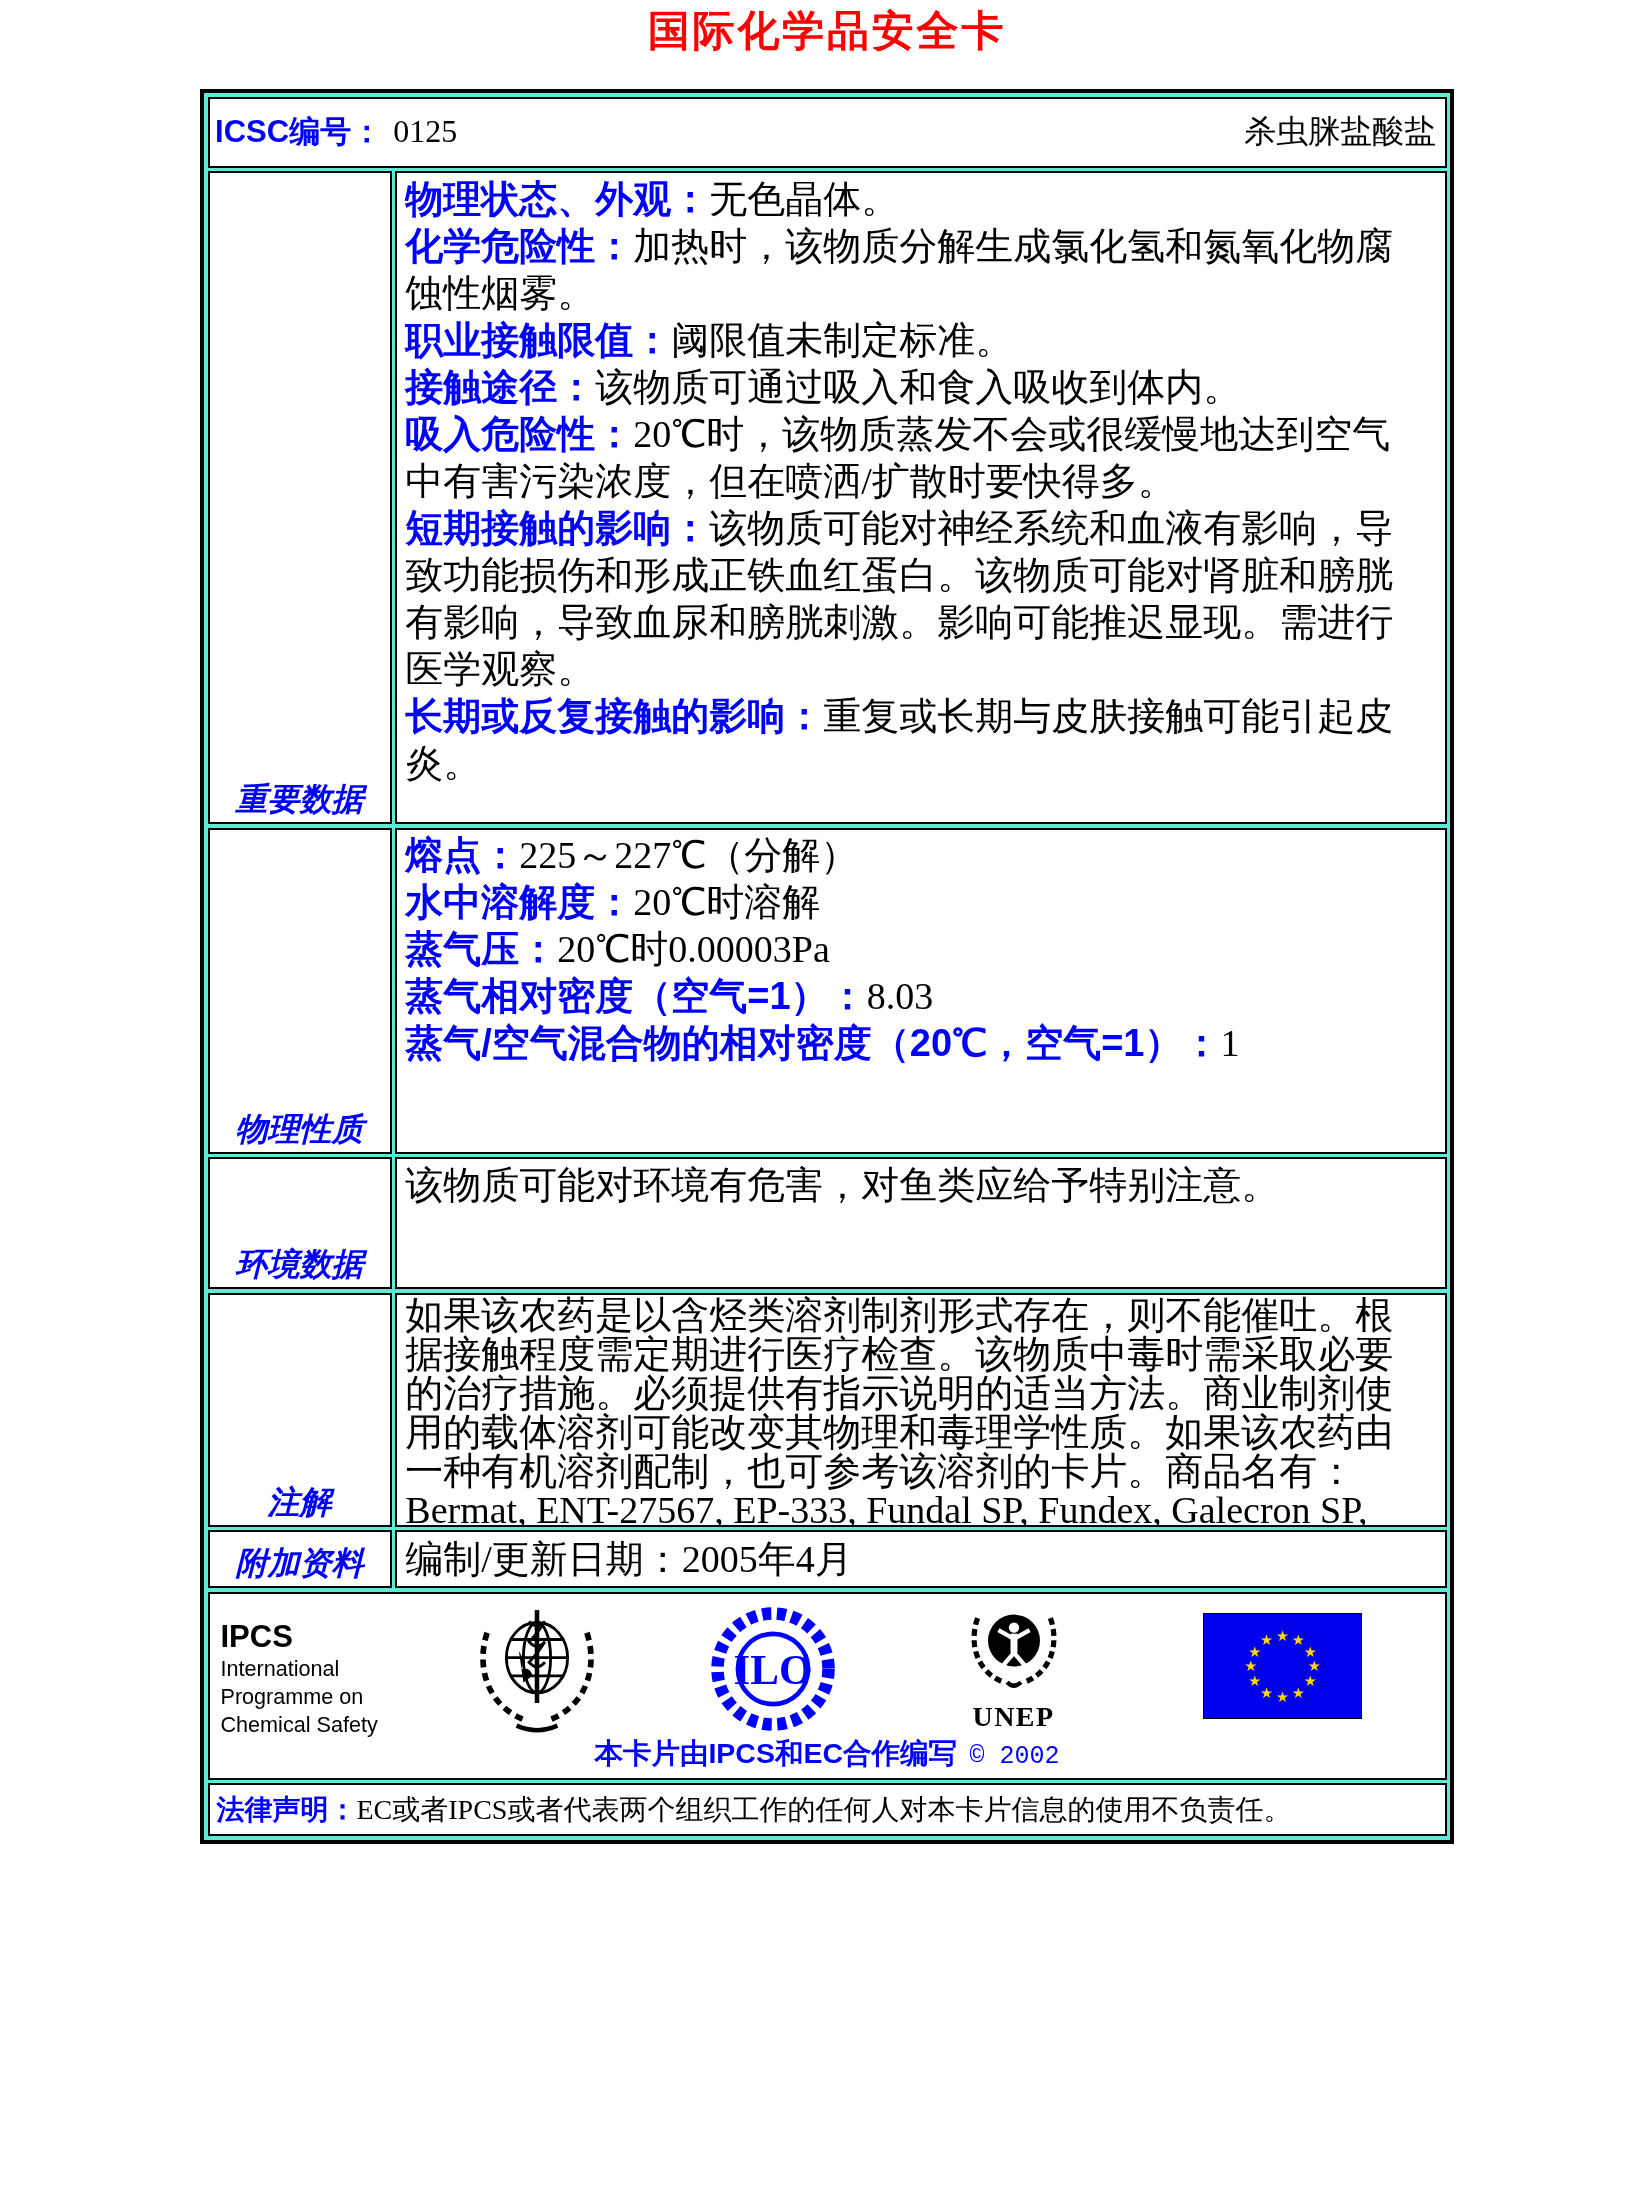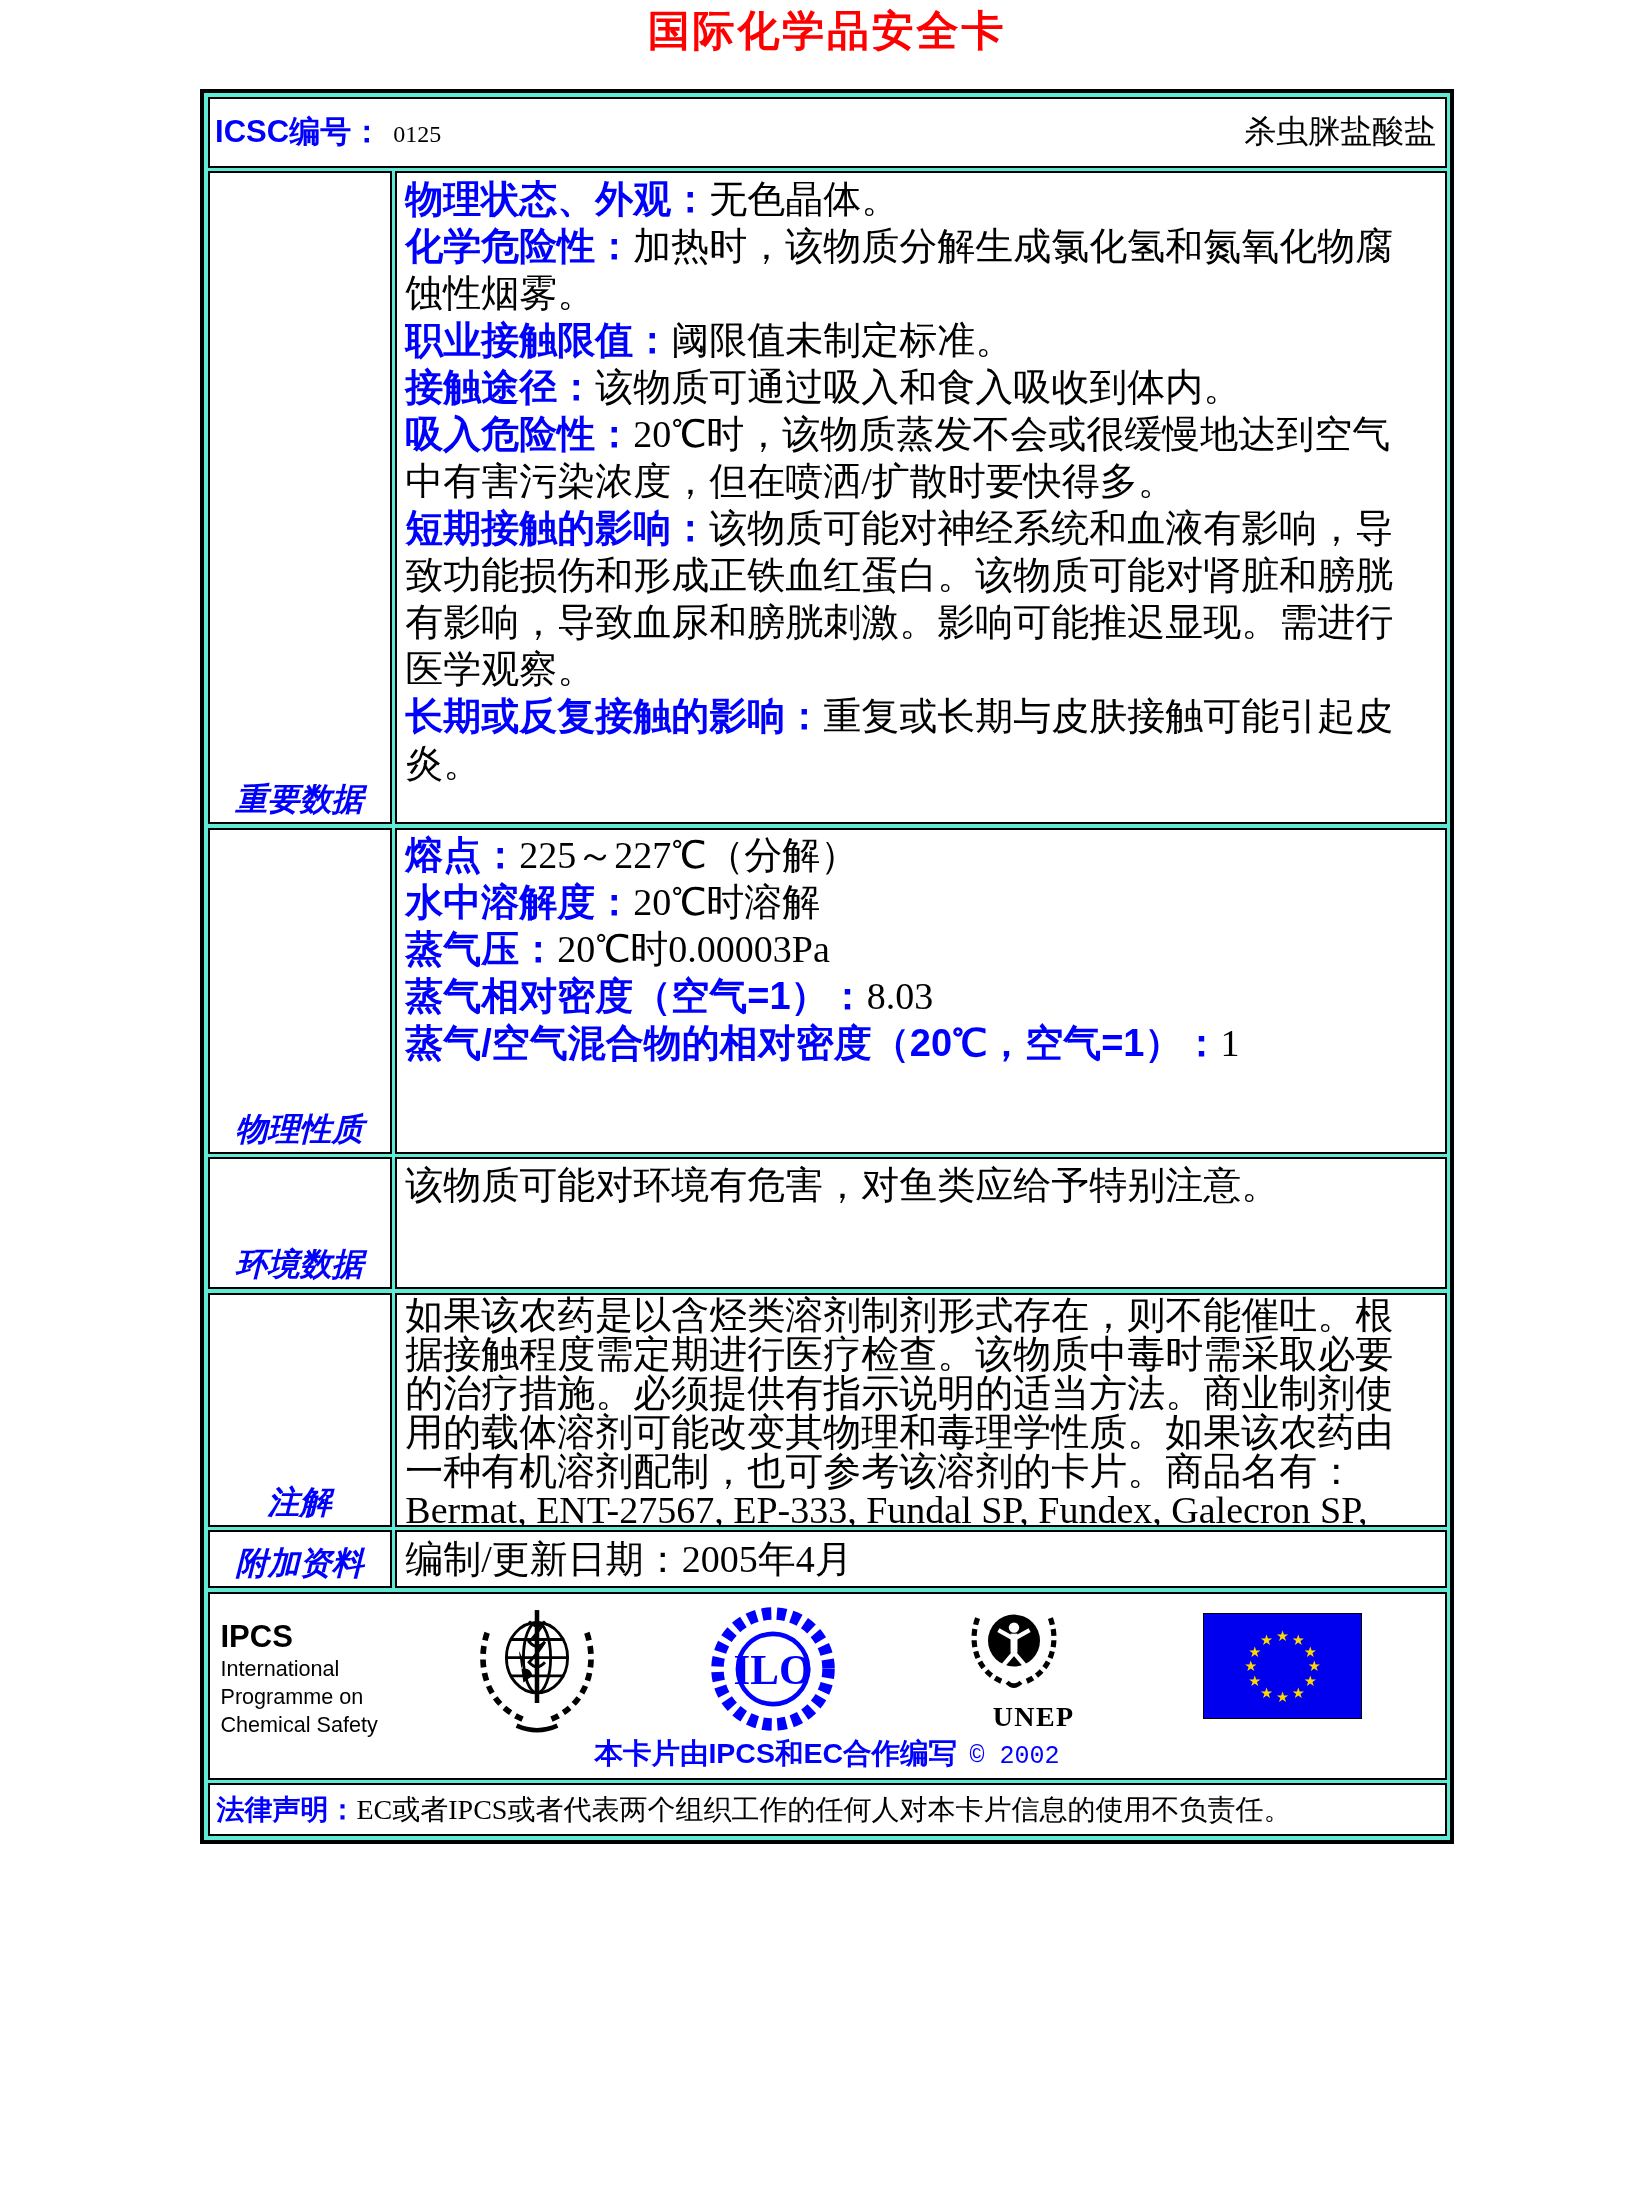--- a/index.html
+++ b/index.html
@@ -59,21 +59,21 @@
 
   .header-cell {
     flex:1; display:flex; align-items:center; justify-content:space-between;
     padding:0 8.3px 0 5.6px;
   }
   .header-left { display:flex; align-items:baseline; }
   .hdr-lbl {
     color:#0000FF; font-family:"Liberation Sans", sans-serif;
     font-weight:bold; font-size:31px;
   }
-  .hdr-val { font-size:24px; margin-left:11px; }
+  .hdr-val { font-size:32px; margin-left:11px; }
   .hdr-substance { font-size:32px; }
 
   .item .lbl {
     color:#0000FF;
     font-family:"Liberation Sans", sans-serif;
     font-weight:bold;
   }
   .item .val { color:#000; }
 
   .notes-cell { line-height:39px; padding-top:1.4px; }
@@ -86,21 +86,21 @@
     font-family:"Liberation Sans", sans-serif;
   }
   .ipcs-title { font-weight:bold; font-size:31px; line-height:36px; }
   .ipcs-line  { font-size:21.6px; line-height:28px; }
   .logo { position:absolute; }
   .who-logo  { left:259px;  top:7px; }
   .ilo-logo  { left:495px;  top:7px; }
   .unep-logo { left:743px; top:5.6px; width:122px; text-align:center; }
   .unep-text {
     font-family:"Liberation Serif", serif; font-weight:bold;
-    font-size:28px; margin-top:-4.2px; letter-spacing:1.4px;text-align:right;
+    font-size:28px; margin-top:-4.2px; letter-spacing:1.4px;
   }
   .eu-flag { left:993px; top:19.5px; }
   .footer-caption {
     position:absolute; left:0; right:0; bottom:4.2px;
     text-align:center;
   }
   .caption-main {
     color:#0000FF; font-family:"Liberation Sans", sans-serif;
     font-weight:bold; font-size:28.5px;
   }

